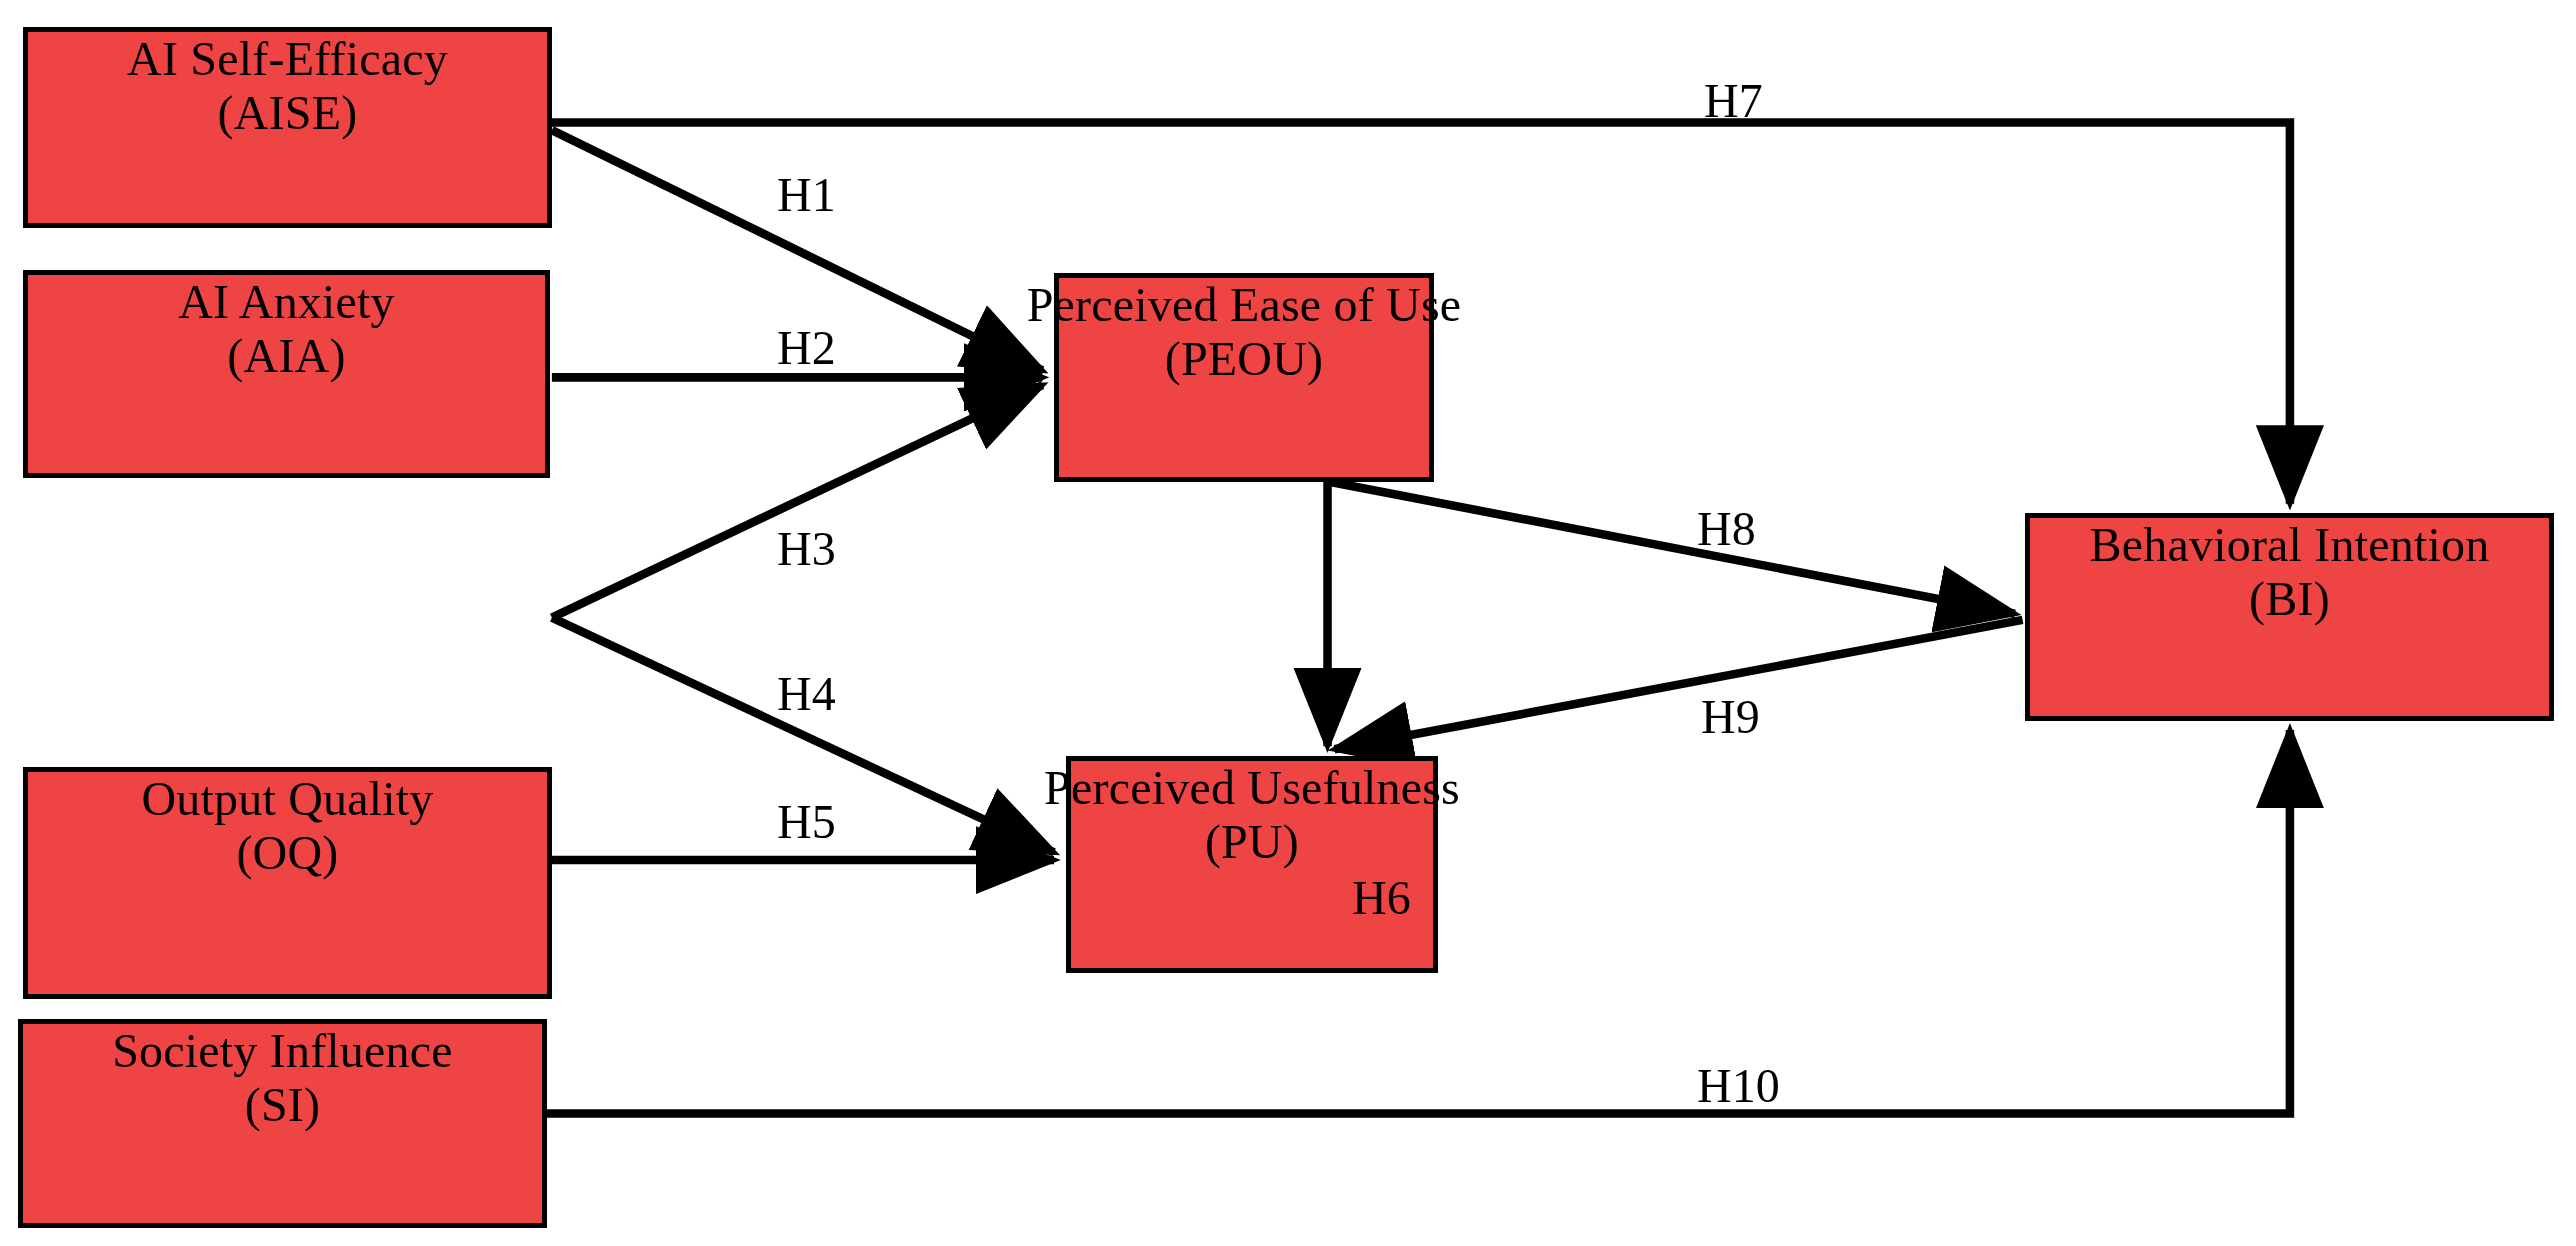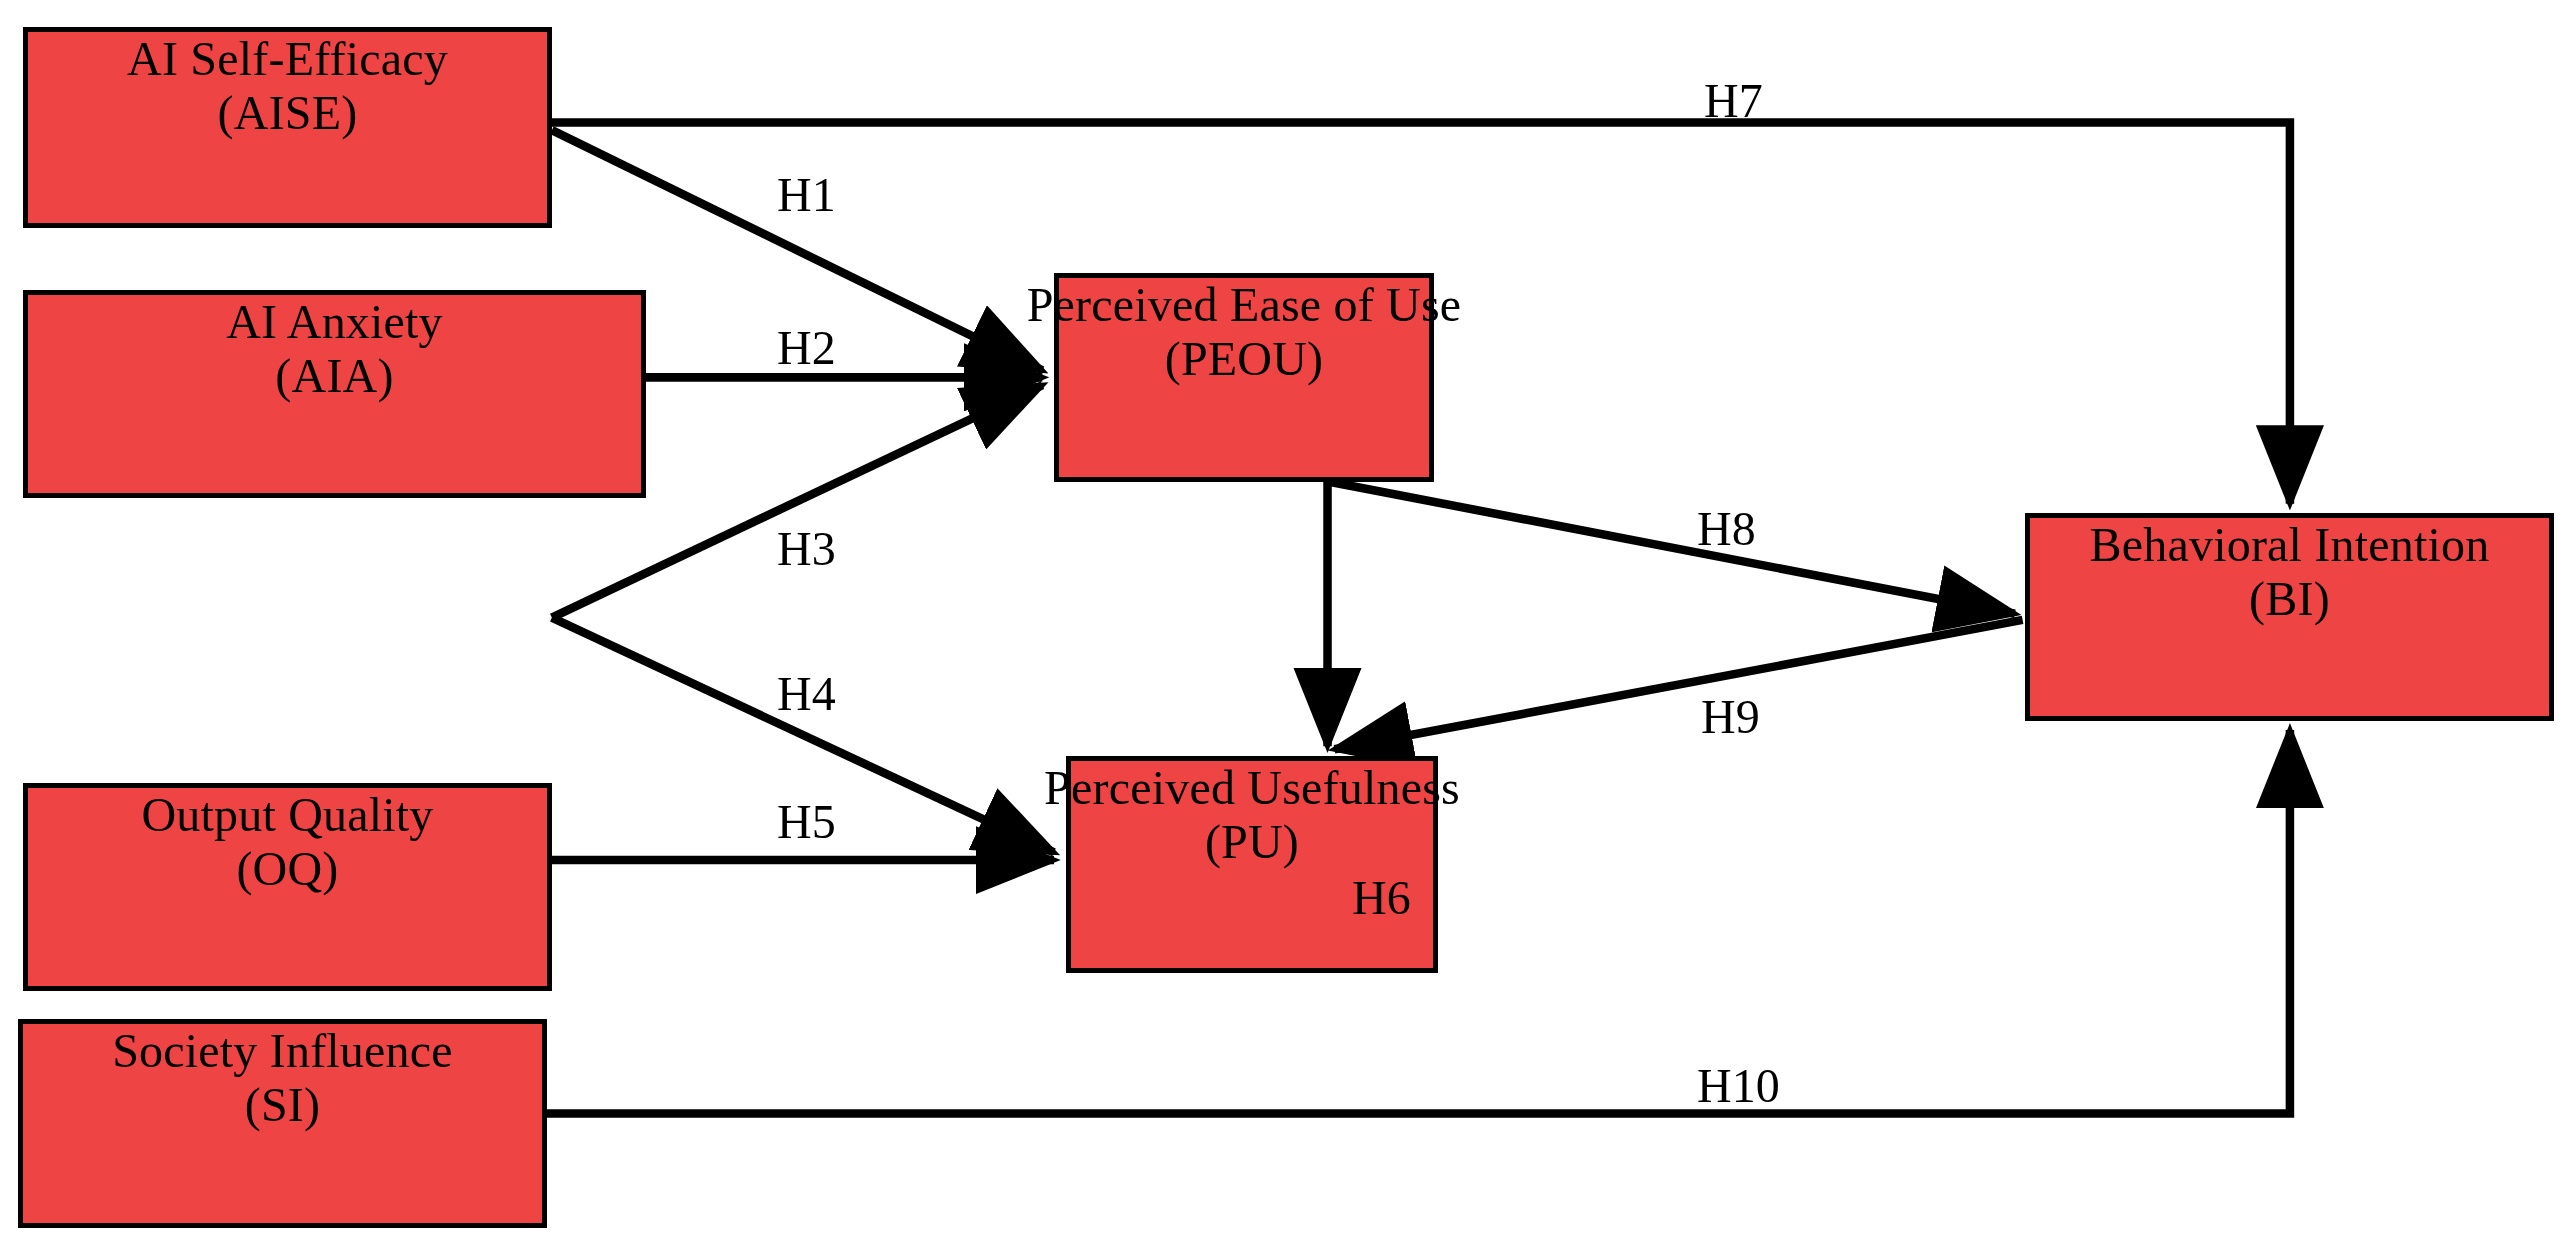--- a/index.html
+++ b/index.html
@@ -84,27 +84,27 @@
     <line x1="2610" y1="800" x2="1722" y2="967" stroke="#000000" stroke-width="11" marker-end="url(#ah)"></line>
 
     <path d="M 705 1437 L 2955 1437 L 2955 942" fill="none" stroke="#000000" stroke-width="11" marker-end="url(#ah)"></path>
   </svg>
 
   <div class="node-box" style="left:23px; top:27px; width:529px; height:201px;">
     <span class="node-line">AI Self-Efficacy</span>
     <span class="node-line">(AISE)</span>
   </div>
 
-  <div class="node-box" style="left:23px; top:270px; width:623px; height:208px;margin-top:20px;">
+  <div class="node-box" style="left:23px; top:270px; width:527px; height:208px;">
     <span class="node-line">AI Anxiety</span>
     <span class="node-line">(AIA)</span>
   </div>
 
 
-  <div class="node-box" style="left:23px; top:767px; width:529px; height:208px;margin-top:16px;">
+  <div class="node-box" style="left:23px; top:767px; width:529px; height:232px;">
     <span class="node-line">Output Quality</span>
     <span class="node-line">(OQ)</span>
   </div>
 
   <div class="node-box" style="left:18px; top:1019px; width:529px; height:209px;">
     <span class="node-line">Society Influence</span>
     <span class="node-line">(SI)</span>
   </div>
 
   <div class="node-box" style="left:1054px; top:273px; width:380px; height:209px;">

